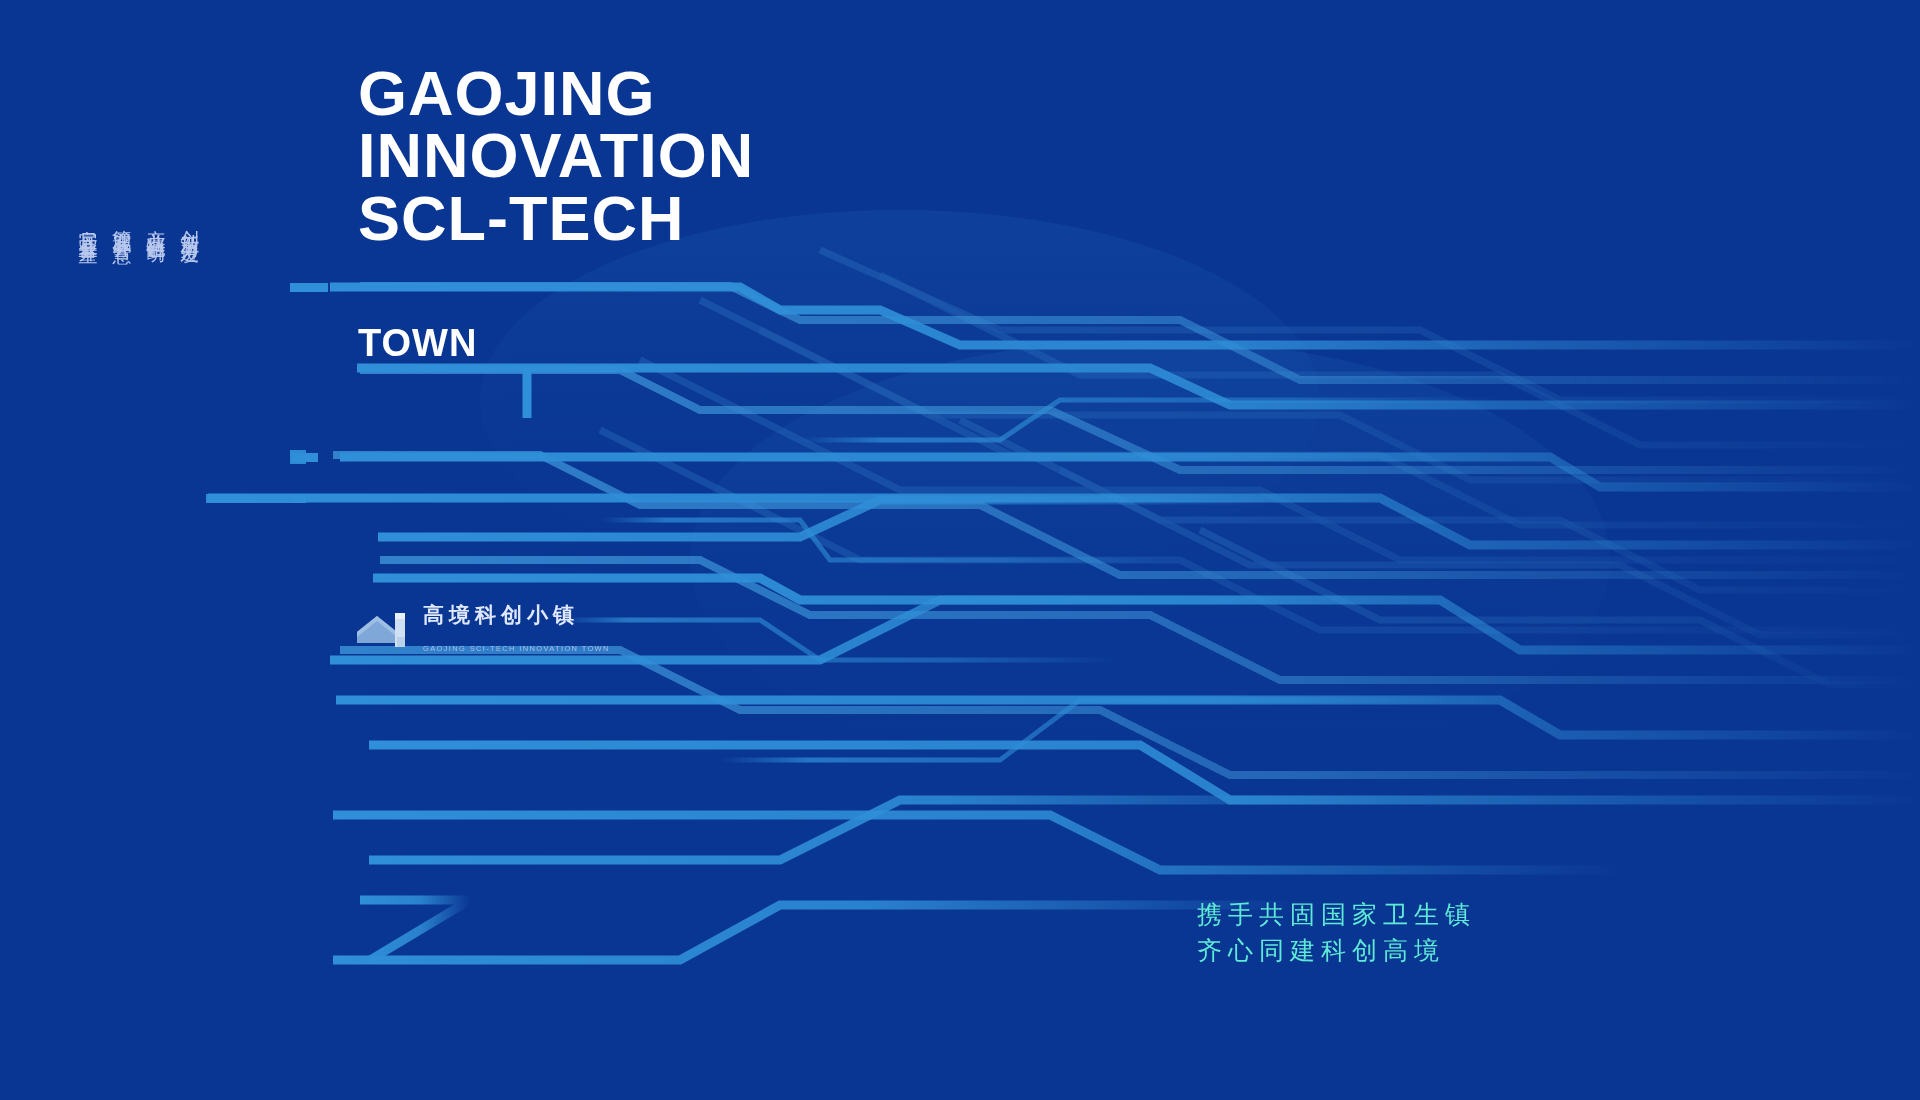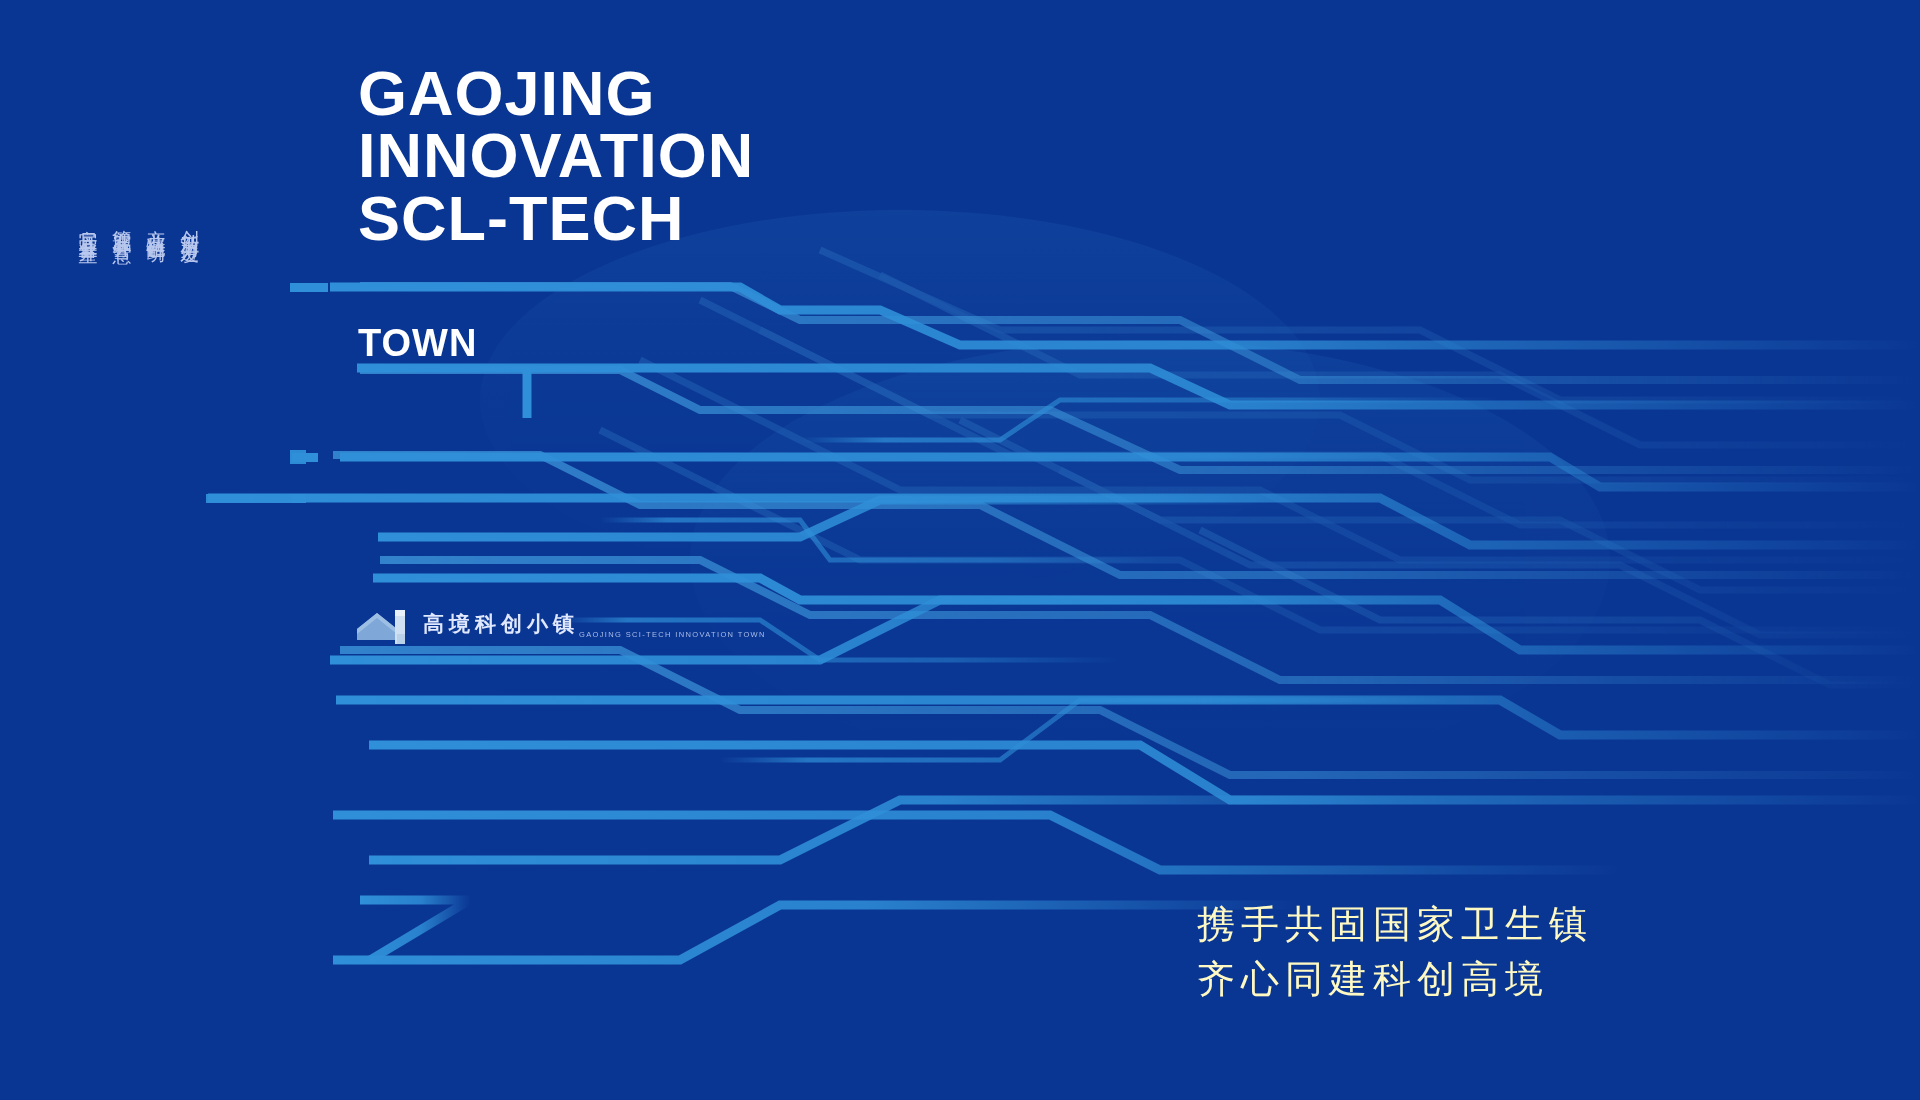--- a/index.html
+++ b/index.html
@@ -48,35 +48,35 @@
     font-family:"Liberation Sans","DejaVu Sans",sans-serif;
     text-align:center;
   }
 
   
   #logo{
     position:absolute;left:355px;top:604px;z-index:8;
     display:flex;align-items:center;gap:10px;
   }
   #logo-mark{width:58px;height:44px;flex:0 0 auto;}
-  #logo-text{display:flex;flex-direction:row;justify-content:flex-end;}
+  #logo-text{display:flex;flex-direction:column;justify-content:flex-end;}
   #logo-cn{
     color:#dfe8ff;font-size:21px;font-weight:bold;letter-spacing:5px;
     font-family:"DejaVu Sans","Liberation Sans",sans-serif;line-height:1.1;
   }
   #logo-en{
     color:#a9bde8;font-size:7.5px;letter-spacing:1.35px;margin-top:17px;
     font-family:"Liberation Sans","DejaVu Sans",sans-serif;white-space:nowrap;
   }
 
   
   #bslogan{
     position:absolute;left:1197px;top:897px;z-index:7;
-    color:#fef9c3;
-    font-size:38px;
+    color:#5eead4;
+    font-size:25px;
     letter-spacing:6px;
     line-height:1.45;
     font-family:"DejaVu Sans","Liberation Sans",sans-serif;
   }
   #bslogan div{white-space:nowrap;}
 </style>
 </head>
 <body style="background: rgb(10, 54, 147);">
 
 <div id="stage">

